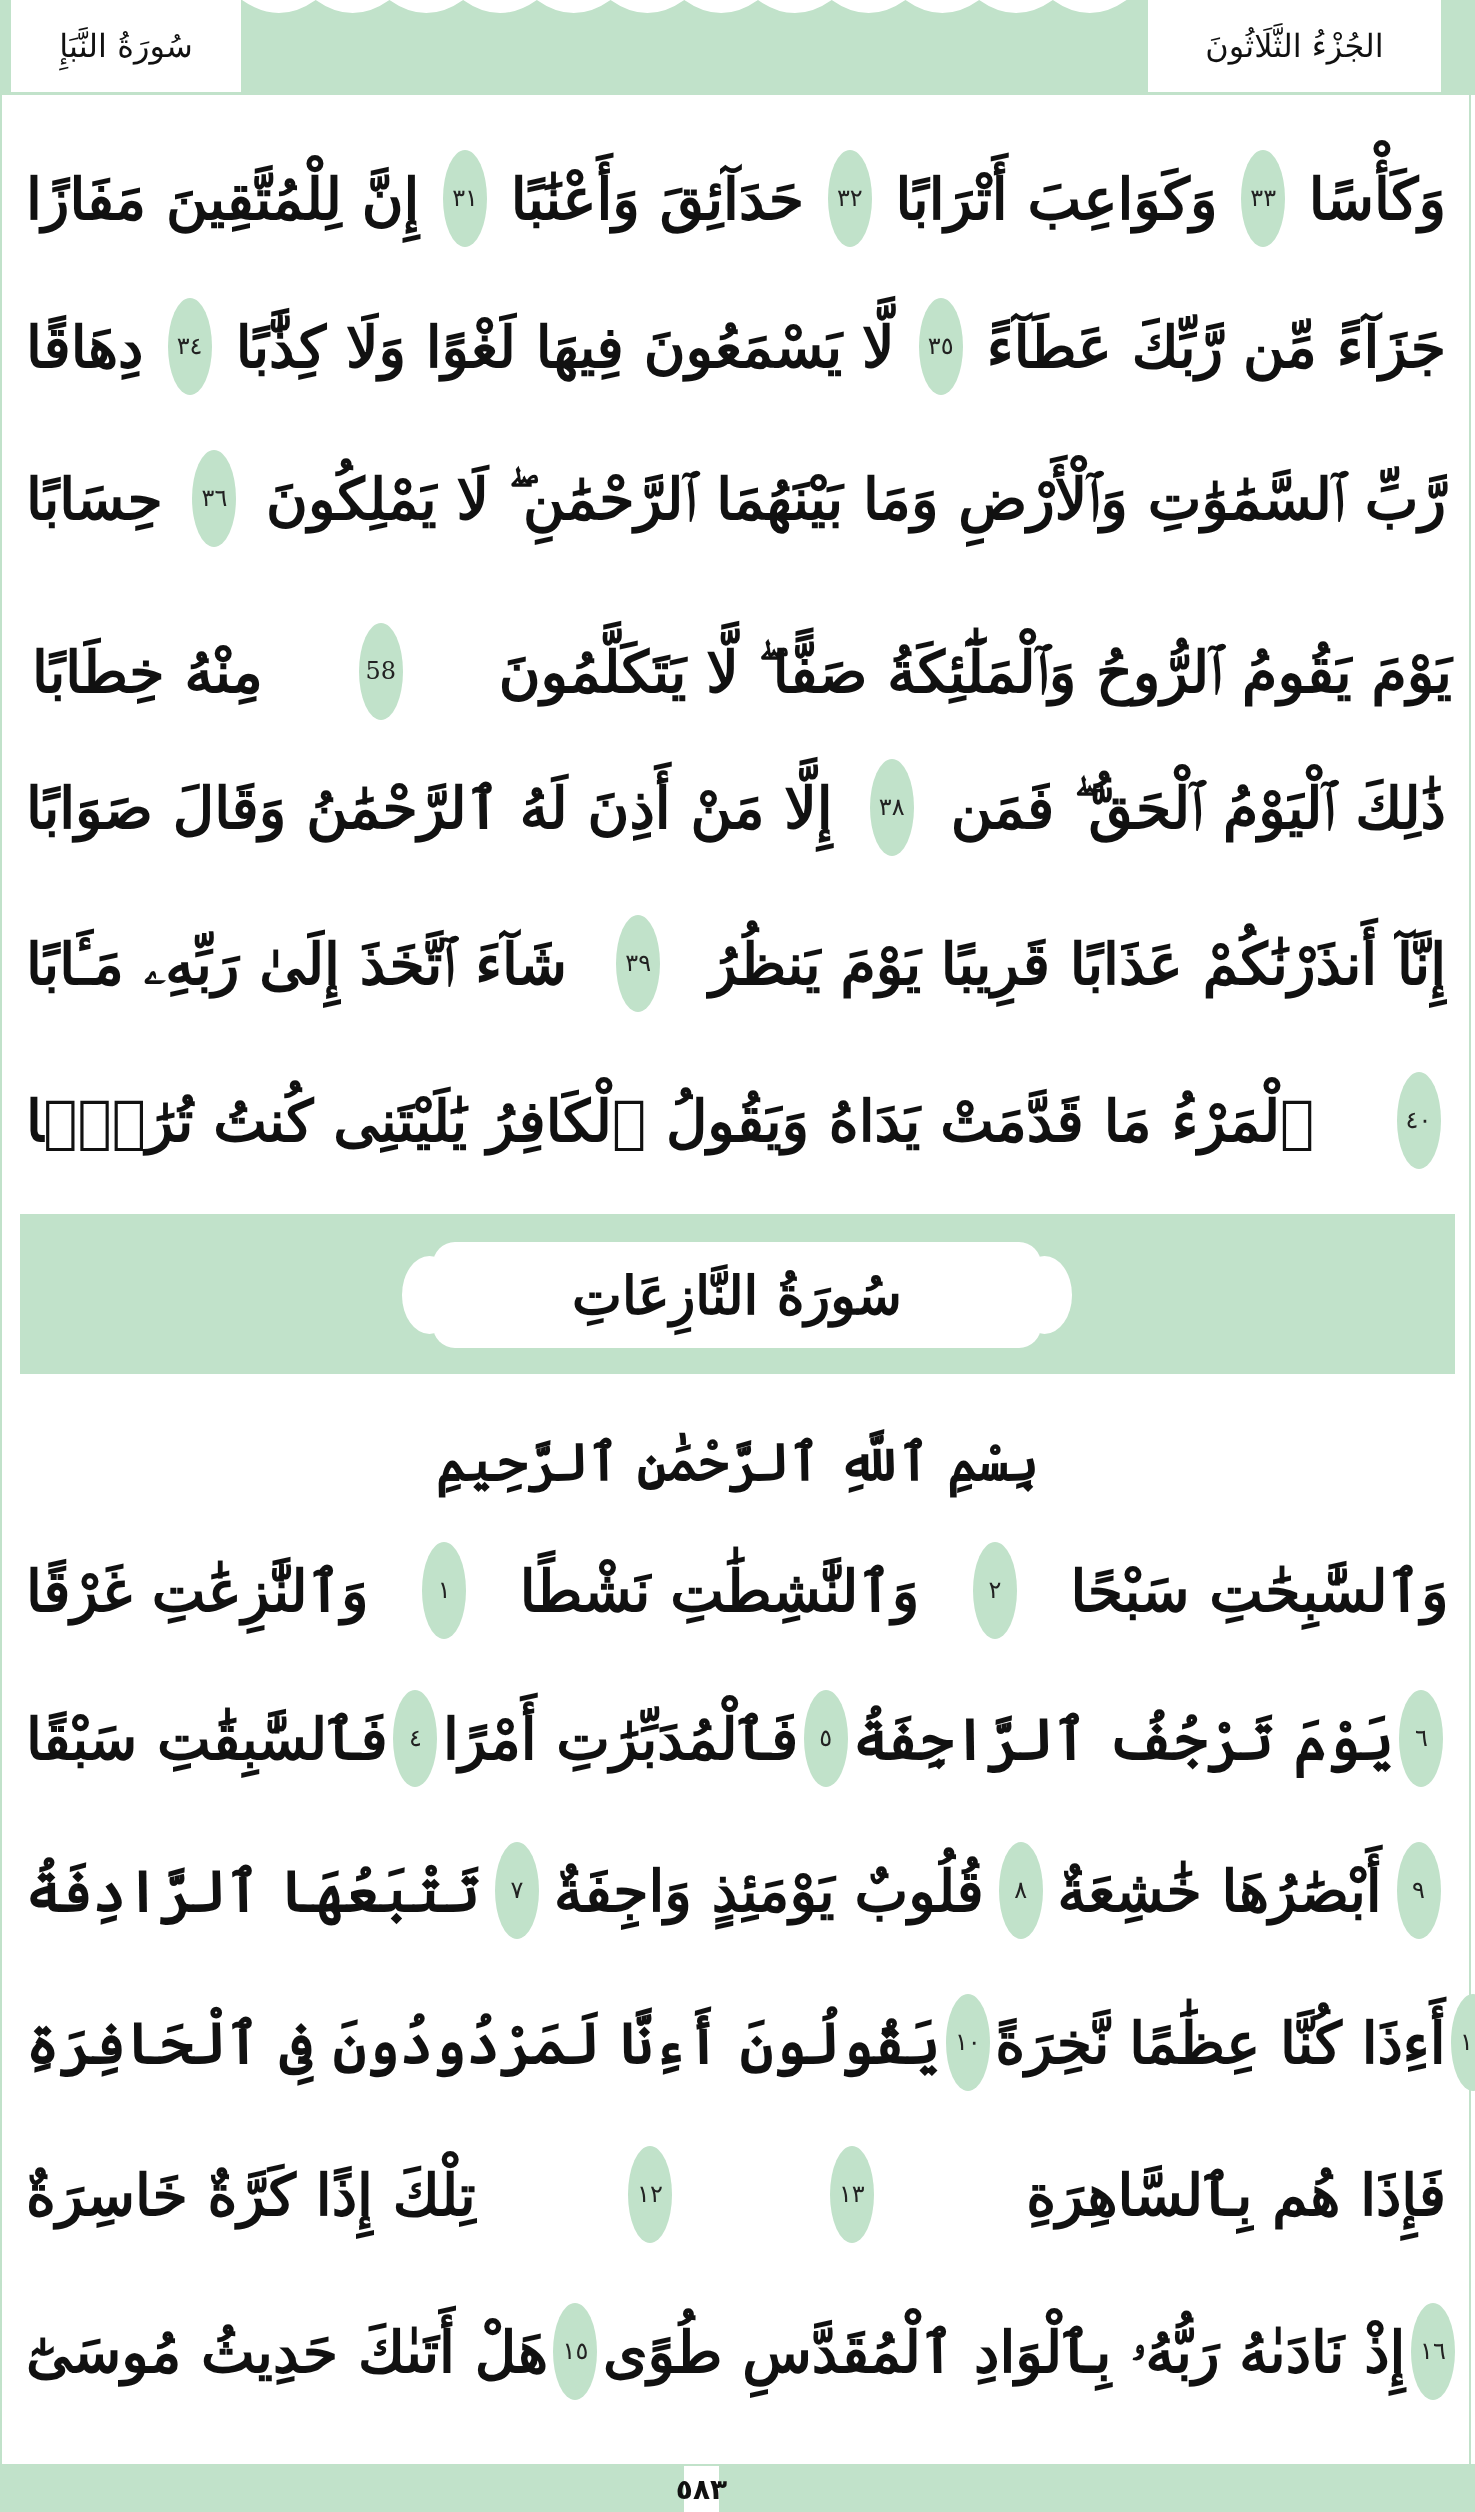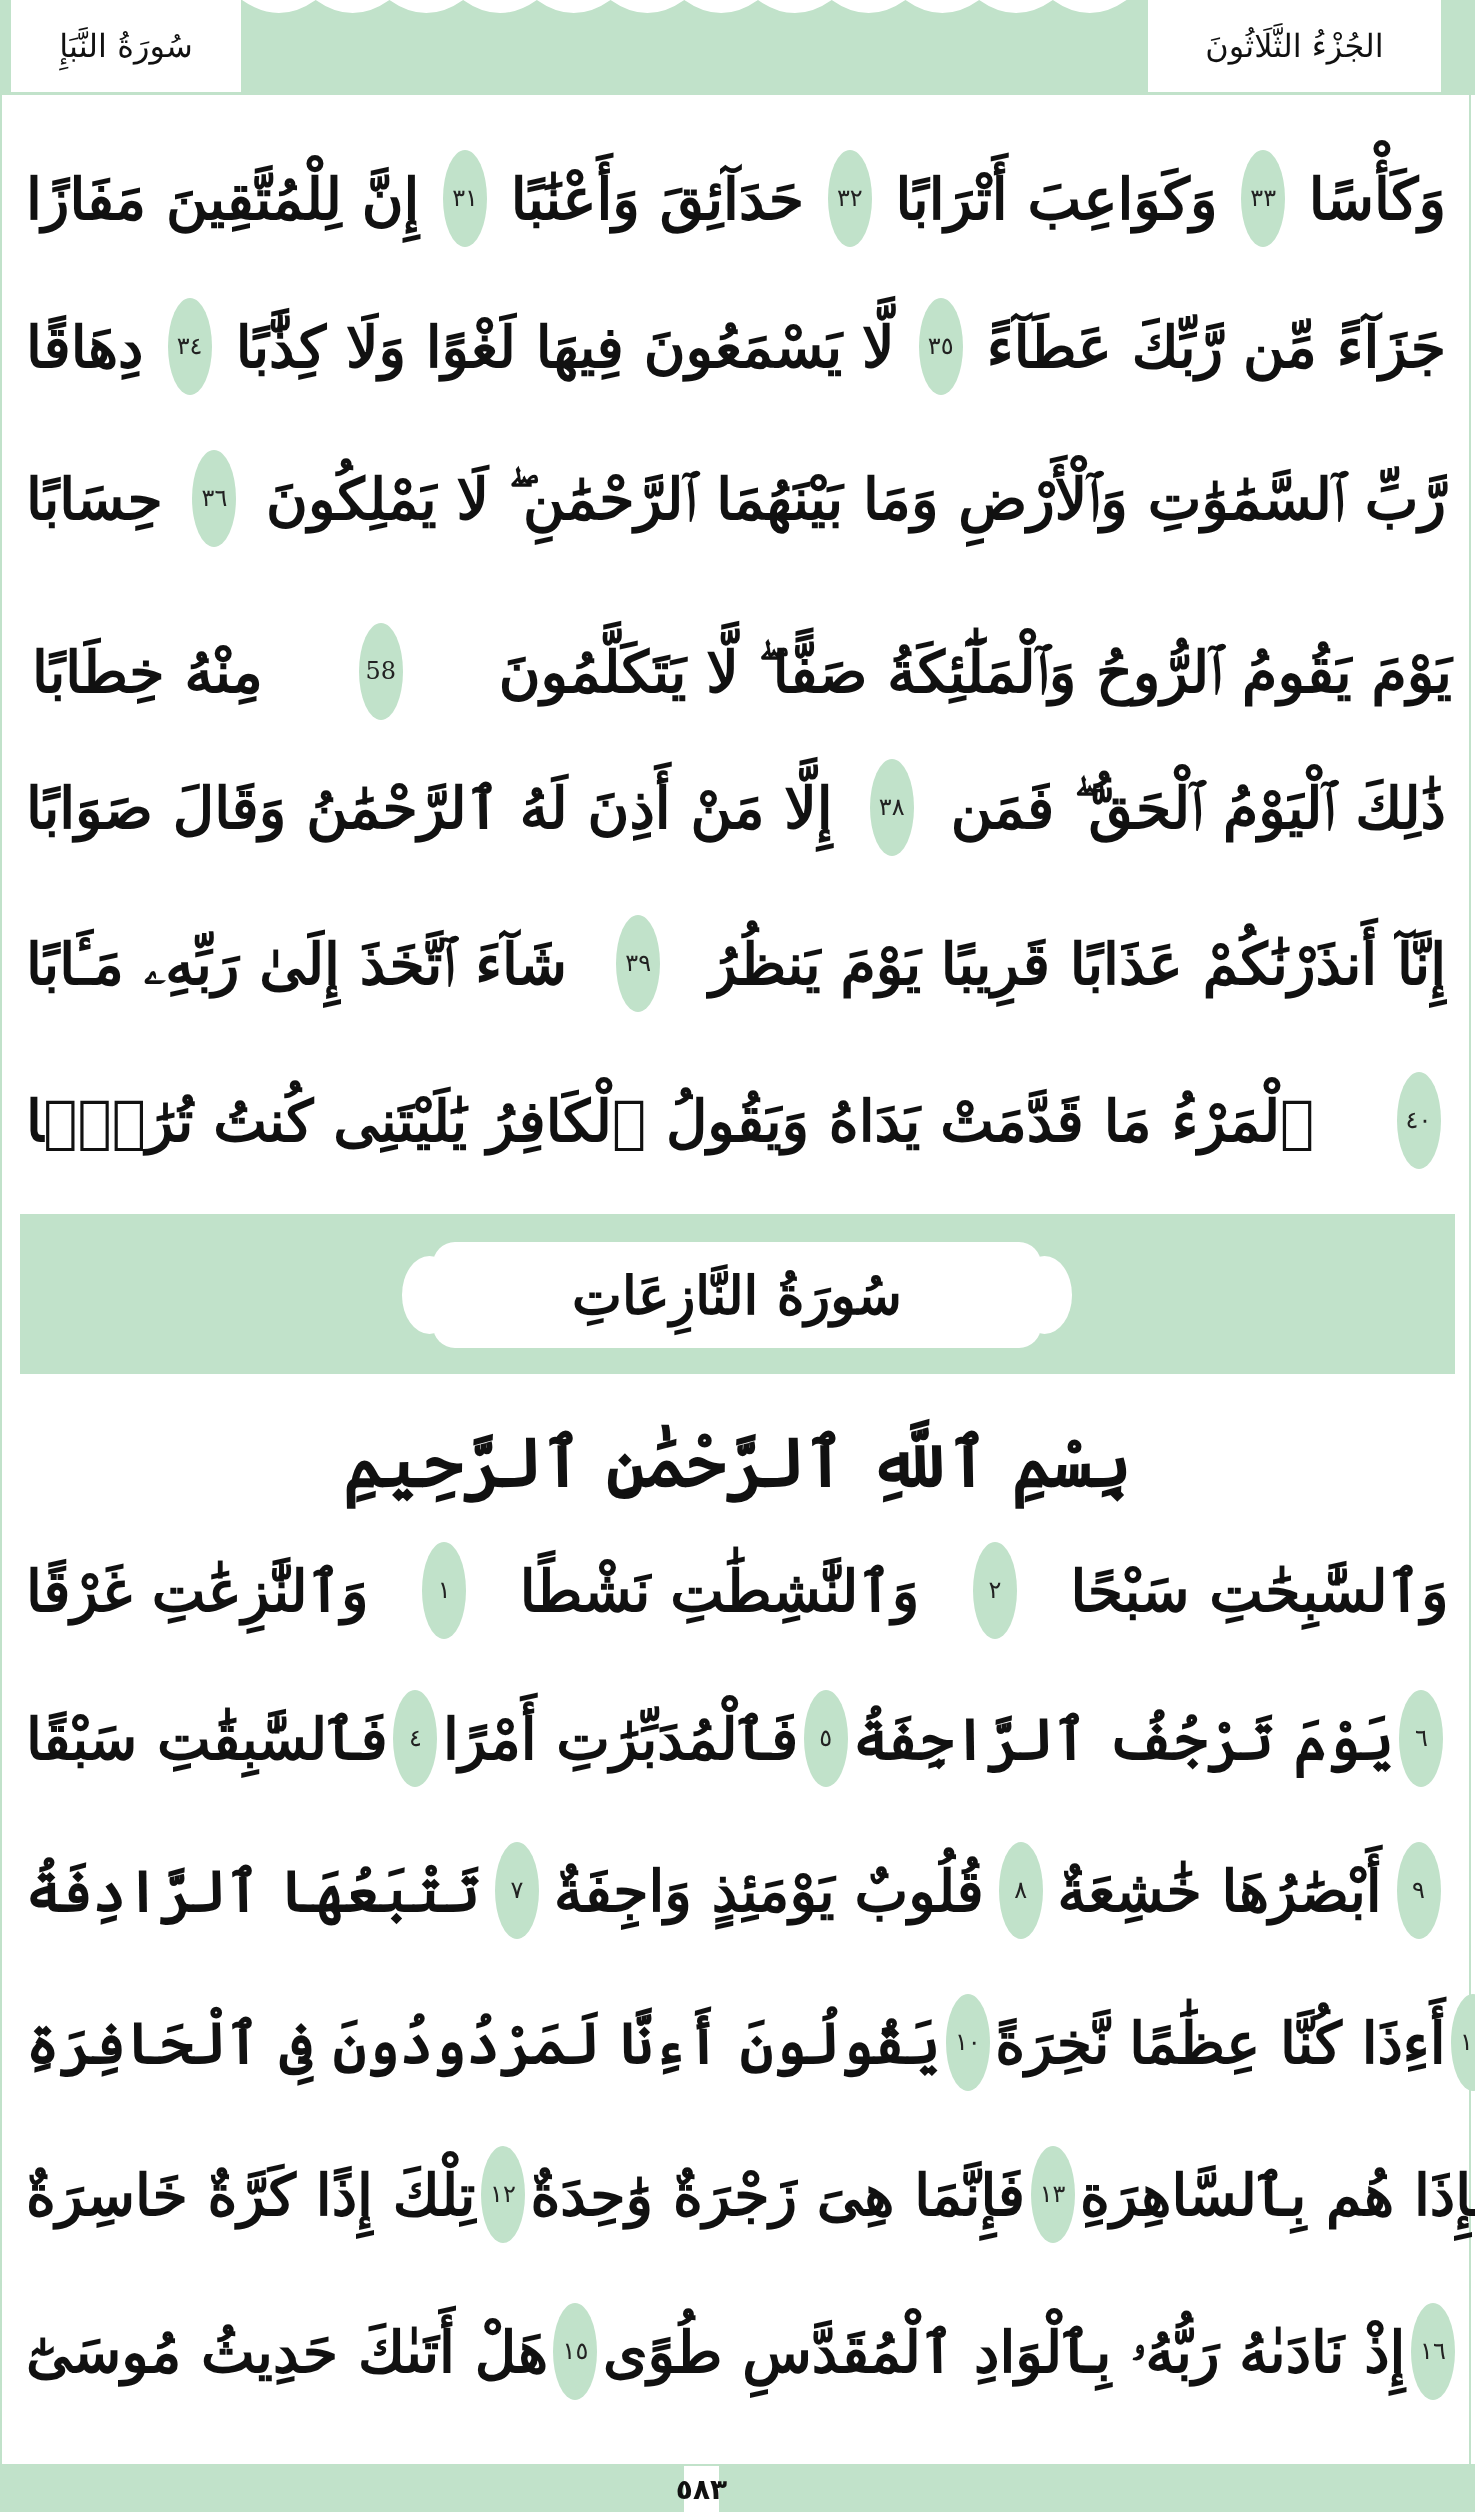--- a/index.html
+++ b/index.html
@@ -54,21 +54,21 @@
   }
   .surah-cartouche::before, .surah-cartouche::after {
     content: ""; position: absolute; top: 14px; width: 55px; height: 78px; background: #fff; border-radius: 50%;
   }
   .surah-cartouche::before { left: -31px; }
   .surah-cartouche::after { right: -31px; }
 
   .basmala {
     position: absolute; left: 0; width: 1475px; top: 1411px; height: 101px;
     display: flex; align-items: center; justify-content: center;
-    font-family: "DejaVu Serif", serif; font-size: 68px; font-weight: bold; direction: rtl;
+    font-family: "DejaVu Serif", serif; font-size: 52px; font-weight: bold; direction: rtl;
   }
 
   
   .footer { position: absolute; left: 0; top: 2464px; width: 1475px; height: 48px; background: #c1e2ca; }
   .page-number {
     position: absolute; left: 684px; top: 2466px; width: 35px; height: 46px; background: #fff;
     display: flex; align-items: center; justify-content: center;
     font-family: "DejaVu Sans", sans-serif; font-size: 28px; font-weight: bold; direction: rtl;
   }
 </style>
@@ -163,21 +163,20 @@
       </div>
       <div class="line" style="top: 1973px;">
         <span class="seg">يَقُولُونَ أَءِنَّا لَمَرْدُودُونَ فِى ٱلْحَافِرَةِ</span>
         <span class="ayah-marker">١٠</span>
         <span class="seg">أَءِذَا كُنَّا عِظَٰمًا نَّخِرَةً</span>
         <span class="ayah-marker">١١</span>
       </div>
       <div class="line" style="top: 2125px;">
         <span class="seg">تِلْكَ إِذًا كَرَّةٌ خَاسِرَةٌ</span>
         <span class="ayah-marker">١٢</span>
-        <span class="seg">فَإِنَّمَا هِىَ زَجْرَةٌ وَٰحِدَةٌ</span>
         <span class="ayah-marker">١٣</span>
         <span class="seg">فَإِذَا هُم بِٱلسَّاهِرَةِ</span>
       </div>
       <div class="line" style="top: 2282px;">
         <span class="seg">هَلْ أَتَىٰكَ حَدِيثُ مُوسَىٰٓ</span>
         <span class="ayah-marker">١٥</span>
         <span class="seg">إِذْ نَادَىٰهُ رَبُّهُۥ بِٱلْوَادِ ٱلْمُقَدَّسِ طُوًى</span>
         <span class="ayah-marker">١٦</span>
       </div>
     </div>

